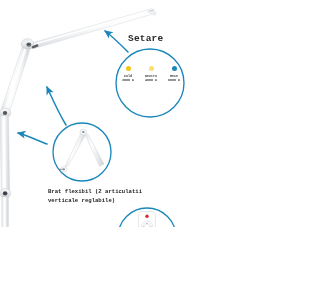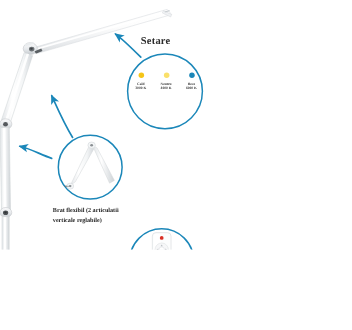--- a/index.html
+++ b/index.html
@@ -6,21 +6,21 @@
     margin: 0;
     padding: 0;
     background: #ffffff;
   }
   #canvas {
     position: relative;
     width: 300px;
     height: 227px;
     background: #ffffff;
     overflow: hidden;
-    font-family: Liberation Serif, serif;
+    font-family: Liberation Mono, monospace;
   }
   .layer {
     position: absolute;
     left: 0;
     top: 0;
     width: 300px;
     height: 300px;
   }
   
   .title-setare {

